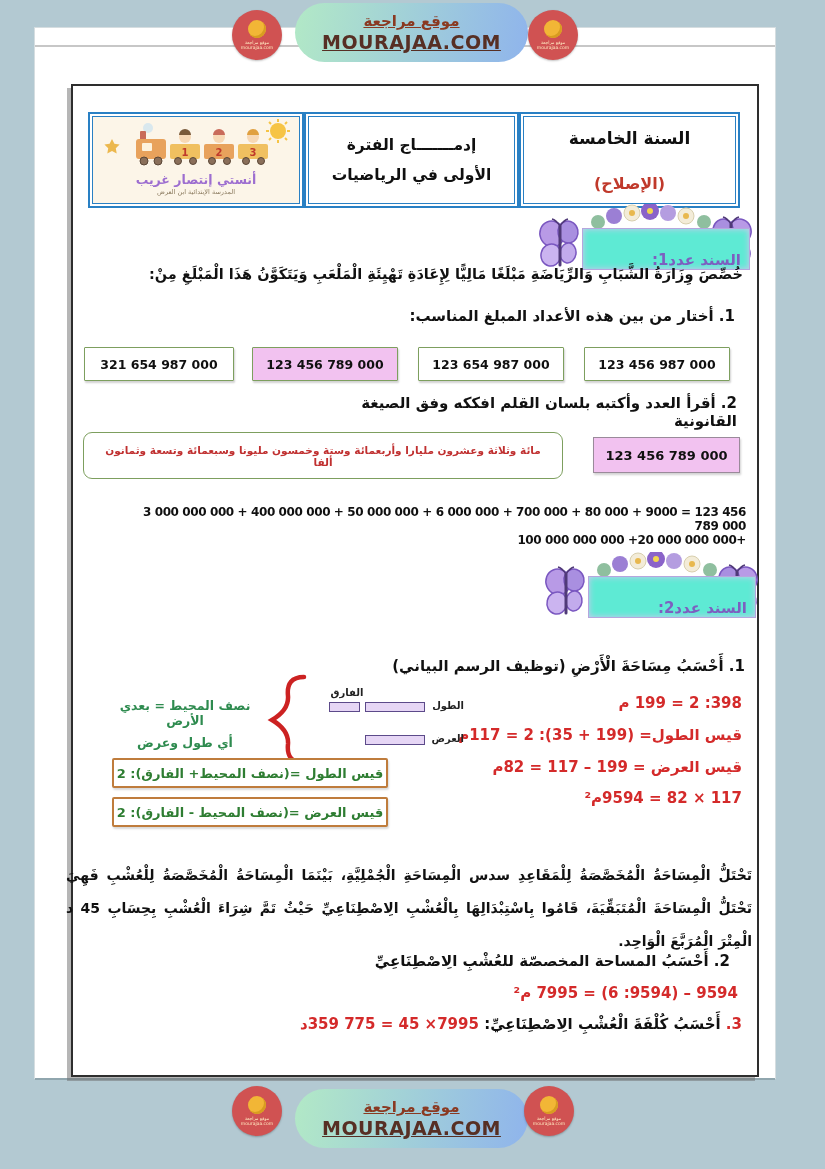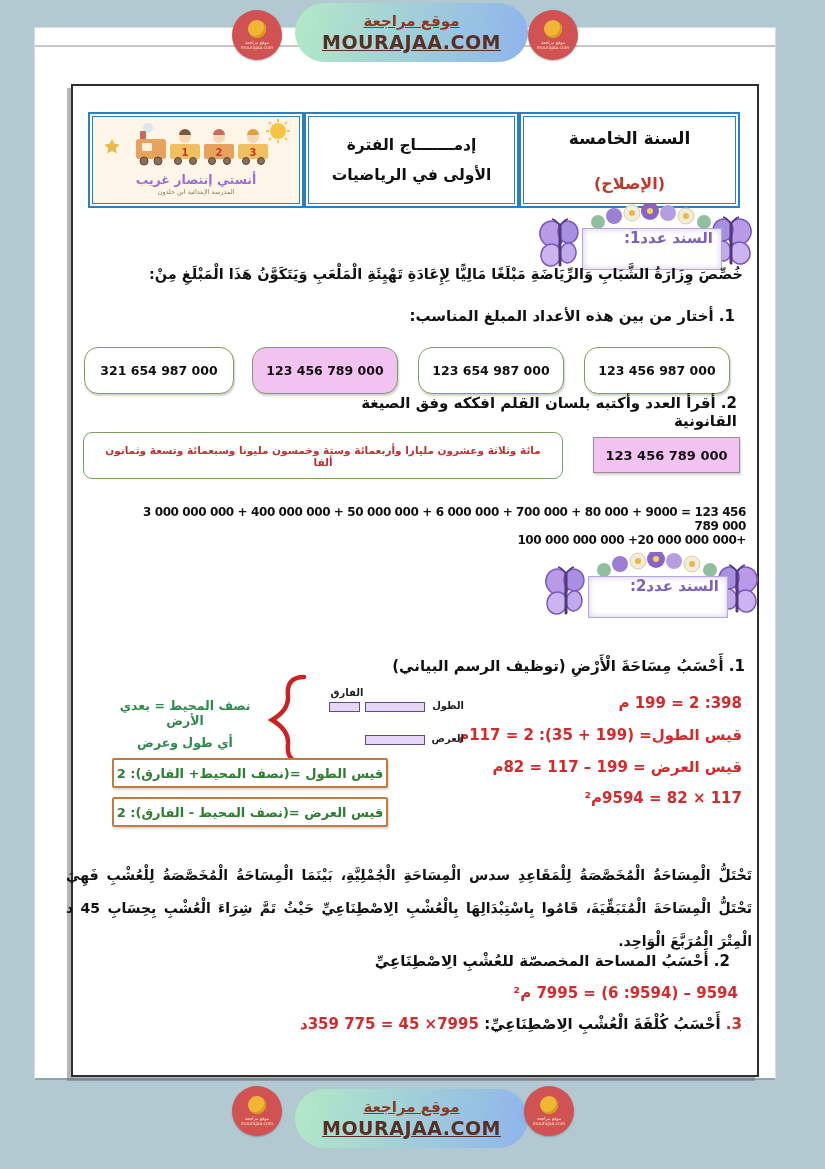--- a/index.html
+++ b/index.html
@@ -25,33 +25,33 @@
   .teacher { color:var(--teacher-purple); font-weight:700; font-size:12.5px; line-height:13px; }
   .school  { color:#8a7a5e; font-size:6.5px; margin-top:2px; }
 
   
   .snd-banner { position:absolute; width:215px; height:66px; }
   .bf { position:absolute; width:42px; height:54px; }
   .bf-left { left:0; top:12px; }
   .bf-right { right:0; top:10px; transform:scaleX(-1); }
   .flowers { position:absolute; left:48px; top:-2px; width:132px; height:26px; }
   .snd-box { position:absolute; left:44px; top:22px; width:138px; height:40px;
-             background:#ffffff; border:1px solid #b6a6de; box-shadow:inset 0 0 6px #d3c6ee;
-             display:flex; align-items:flex-start; }
+             background:#5eead4; border:1px solid #b6a6de; box-shadow:inset 0 0 6px #d3c6ee;
+             display:flex; align-items:flex-end;padding-left:28px; }
   .snd-title { width:100%; direction:rtl; text-align:right; padding-right:8px;
                color:var(--banner-purple); font-weight:700; font-size:15px; }
 
   .rline { position:absolute; direction:rtl; text-align:right; color:#111; font-weight:700; }
   .calc  { position:absolute; direction:rtl; text-align:right; color:var(--accent-red);
            font-weight:700; font-size:15px; }
   .note  { position:absolute; direction:rtl; text-align:center; color:var(--green-note);
            font-weight:700; font-size:12.5px; }
 
-  .choice { position:absolute; top:347px; height:47px; box-sizing:border-box;
-            border:1.5px solid var(--choice-border); border-radius:14px; background:#fff;
+  .choice { position:absolute; top:347px; height:34px; box-sizing:border-box;
+            border:1.5px solid var(--choice-border); border-radius:1px; background:#fff;
             display:flex; align-items:center; justify-content:center; direction:ltr;
             font-weight:700; font-size:12.5px; color:#101010; box-shadow:1px 2px 2px rgba(0,0,0,.18); }
   .choice.pink { background:var(--pink); }
 
   .readbox { position:absolute; left:83px; top:432px; width:480px; height:47px; box-sizing:border-box;
              border:1.5px solid var(--choice-border); border-radius:9px; background:#fff;
              display:flex; align-items:center; justify-content:center; direction:rtl; text-align:center;
              padding:0 12px; color:#c03030; font-weight:700; font-size:10.5px; }
   .numbox { position:absolute; left:593px; top:437px; width:147px; height:36px; box-sizing:border-box;
             background:var(--pink); border:1px solid #9a8a9a; display:flex; align-items:center;
@@ -153,21 +153,21 @@
               <circle cx="60" cy="42" r="4"></circle>
             <circle cx="80" cy="42" r="3.5"></circle>
               <circle cx="95" cy="42" r="3.5"></circle>
             <circle cx="114" cy="42" r="3.5"></circle>
               <circle cx="129" cy="42" r="3.5"></circle>
             <circle cx="148" cy="42" r="3.5"></circle>
               <circle cx="163" cy="42" r="3.5"></circle>
           </g>
         </svg>
         <div class="teacher">أنستي إنتصار غريب</div>
-        <div class="school">المدرسة الإبتدائية ابن خلدون</div>
+        <div class="school">المدرسة الإبتدائية ابن العرض</div>
       </div>
     </div>
     <div class="hcell cell-subject">
       <div class="hinner">
         <div class="subj-l1">إدمـــــــاج الفترة</div>
         <div class="subj-l2">الأولى في الرياضيات</div>
       </div>
     </div>
     <div class="hcell cell-class">
       <div class="hinner">

